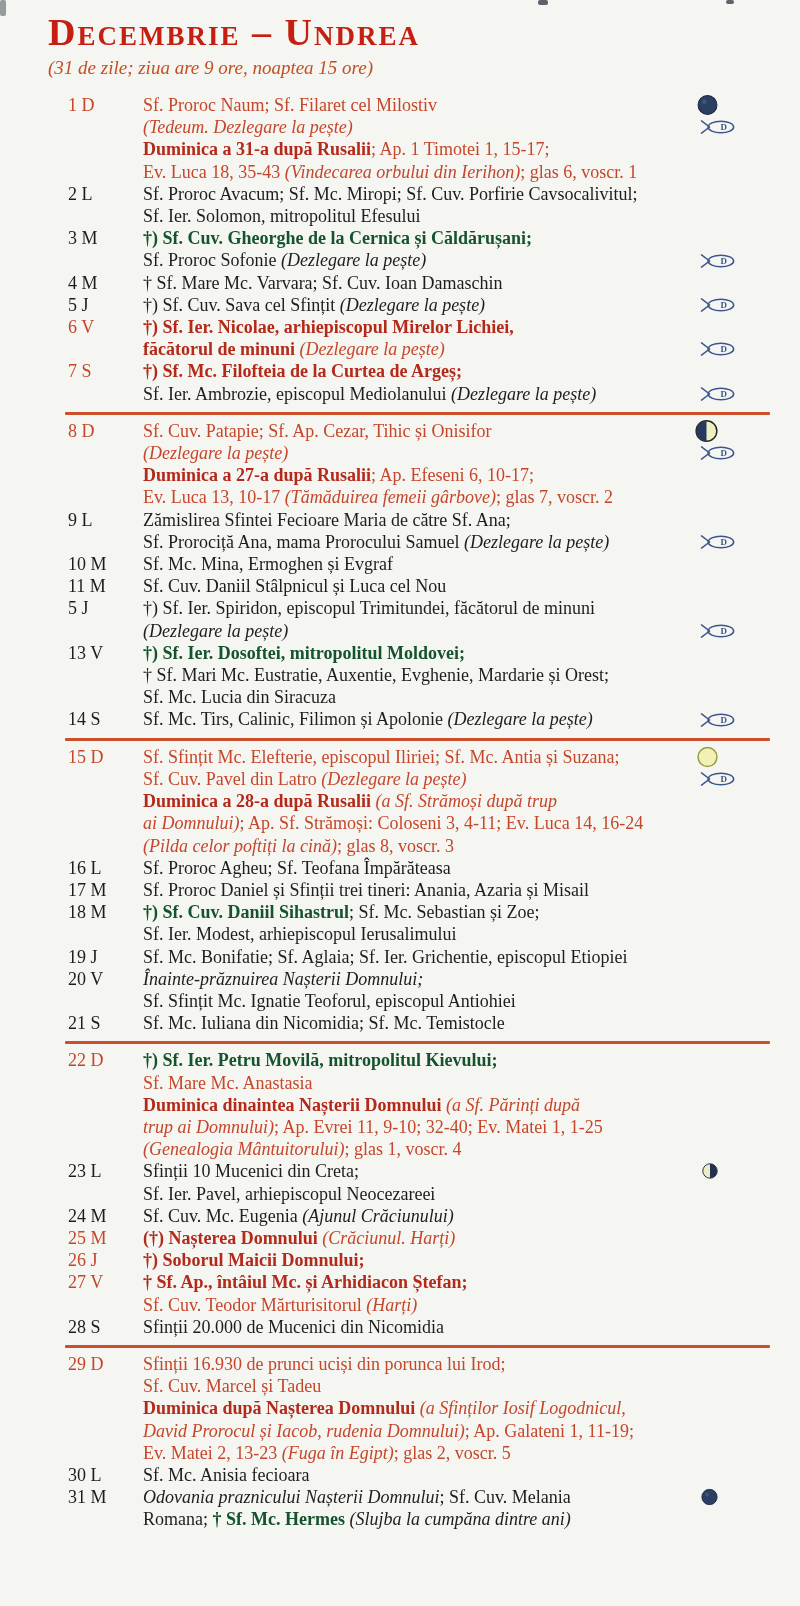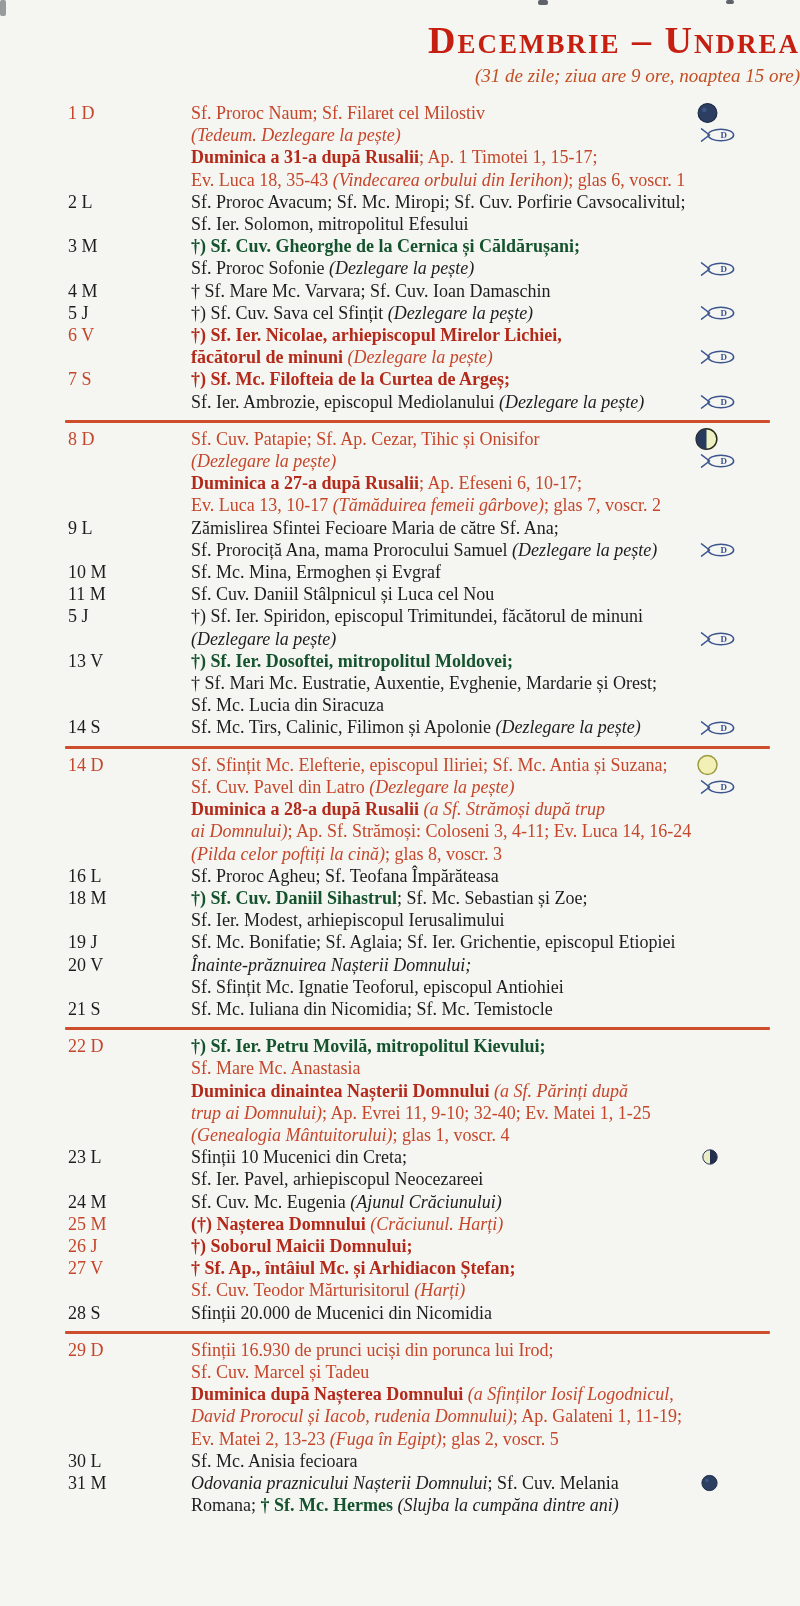--- a/index.html
+++ b/index.html
@@ -8,21 +8,21 @@
     background:#f5f6f2;
     font-family:"Liberation Serif","DejaVu Serif",serif;
     position:relative;
     overflow:hidden;
   }
   .scan-artifact{position:absolute;background:#3a3f46;border-radius:2px;opacity:.8;}
   #art1{left:538px;top:0;width:10px;height:5px;}
   #art2{left:726px;top:0;width:8px;height:4px;}
   #art3{left:0;top:0;width:6px;height:16px;opacity:.5;}
 
-  header{ text-align:right; padding-top:18px; }
+  header{ text-align:left; padding-top:10px;margin-left:48px; }
   h1{
     margin:0;
     font-size:38px;
     font-weight:bold;
     font-variant:small-caps;
     letter-spacing:2px;
     color:#c41f10;
     line-height:44px;
   }
   .subtitle{
@@ -35,21 +35,21 @@
 
   main{ margin:14px 30px 0 65px; }
 
   .week-sep{
     height:3px;
     background:#cc4e2b;
     margin:7px 0 5px 0;
     border-radius:1px;
   }
 
-  .day-row{ display:flex; align-items:flex-start;gap:48px; }
+  .day-row{ display:flex; align-items:flex-start; }
   .day-label{
     flex:0 0 75px;
     font-size:18px;
     line-height:22.2px;
     color:#1d1d1d;
     padding-left:3px;
     white-space:nowrap;
   }
   .day-label.red{ color:#c5462a; }
   .day-lines{ flex:1; min-width:0; }
@@ -243,21 +243,21 @@
             <svg viewBox="0 0 40 18" width="38" height="17">
               <ellipse cx="22" cy="9" rx="13.5" ry="6.2" fill="none" stroke="#3d558e" stroke-width="1.6"></ellipse>
               <path d="M10,9 L1.5,2.5 M10,9 L1.5,15.5" stroke="#3d558e" stroke-width="1.6" fill="none" stroke-linecap="round"></path>
               <text x="21.5" y="12.4" font-size="9.5" fill="#3d558e" font-family="serif" font-weight="bold">D</text>
             </svg>
           </span></div>
       </div>
     </div>
     <div class="week-sep"></div>
     <div class="day-row">
-      <div class="day-label red">14 D</div>
+      <div class="day-label red">15 D</div>
       <div class="day-lines">
         <div class="line"><span class="t-r">Sf. Sfințit Mc. Elefterie, episcopul Iliriei; Sf. Mc. Antia și Suzana;</span><span class="icon icon-moon">
             <svg viewBox="0 0 20 20" width="21" height="21">
               <circle cx="10" cy="10" r="9" fill="#f2f0b4" stroke="#9a9a40" stroke-width="1.4"></circle>
             </svg>
           </span></div>
         <div class="line"><span class="t-r">Sf. Cuv. Pavel din Latro </span><span class="t-ri">(Dezlegare la pește)</span><span class="icon icon-fish">
             <svg viewBox="0 0 40 18" width="38" height="17">
               <ellipse cx="22" cy="9" rx="13.5" ry="6.2" fill="none" stroke="#3d558e" stroke-width="1.6"></ellipse>
               <path d="M10,9 L1.5,2.5 M10,9 L1.5,15.5" stroke="#3d558e" stroke-width="1.6" fill="none" stroke-linecap="round"></path>
@@ -266,20 +266,26 @@
           </span></div>
         <div class="line"><span class="t-rb">Duminica a 28-a după Rusalii </span><span class="t-ri">(a Sf. Strămoși după trup</span></div>
         <div class="line"><span class="t-ri">ai Domnului)</span><span class="t-r">; Ap. Sf. Strămoși: Coloseni 3, 4-11; Ev. Luca 14, 16-24</span></div>
         <div class="line"><span class="t-ri">(Pilda celor poftiți la cină)</span><span class="t-r">; glas 8, voscr. 3</span></div>
       </div>
     </div>
     <div class="day-row">
       <div class="day-label">16 L</div>
       <div class="day-lines">
         <div class="line"><span class="t-k">Sf. Proroc Agheu; Sf. Teofana Împărăteasa</span></div>
+      </div>
+    </div>
+    <div class="day-row">
+      <div class="day-label">17 M</div>
+      <div class="day-lines">
+        <div class="line"><span class="t-k">Sf. Proroc Daniel și Sfinții trei tineri: Anania, Azaria și Misail</span></div>
       </div>
     </div>
     <div class="day-row">
       <div class="day-label">18 M</div>
       <div class="day-lines">
         <div class="line"><span class="t-nb">†) Sf. Cuv. Daniil Sihastrul</span><span class="t-k">; Sf. Mc. Sebastian și Zoe;</span></div>
         <div class="line"><span class="t-k">Sf. Ier. Modest, arhiepiscopul Ierusalimului</span></div>
       </div>
     </div>
     <div class="day-row">

